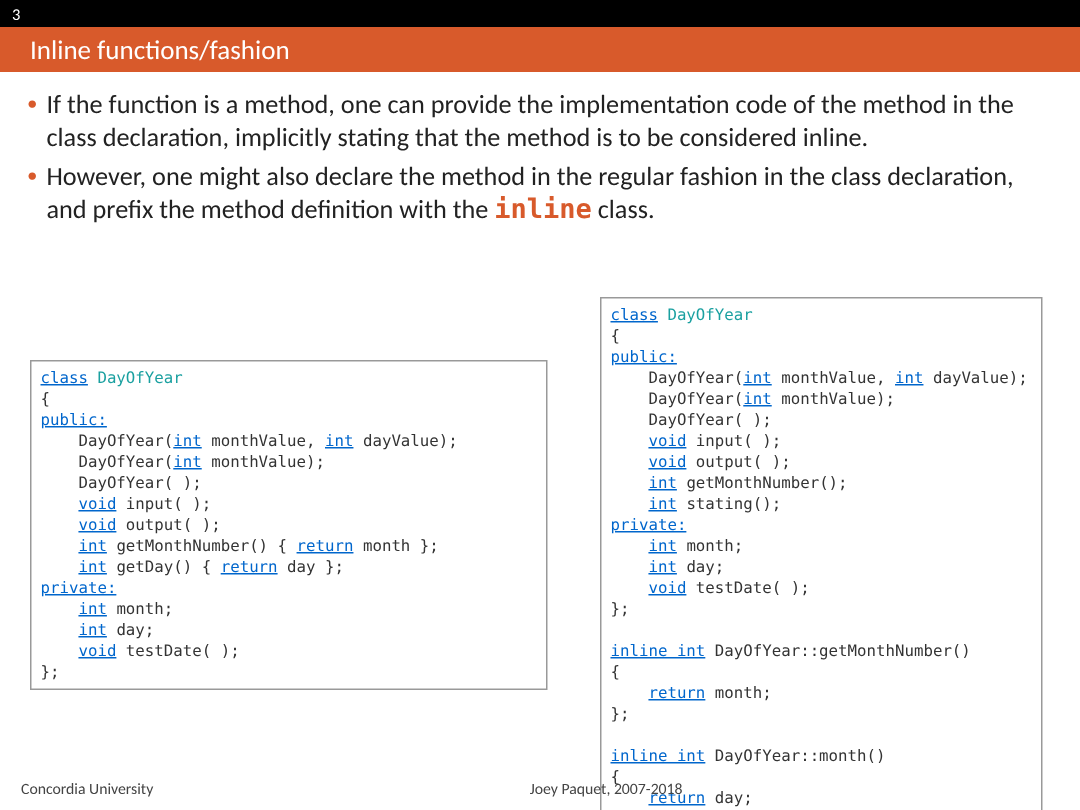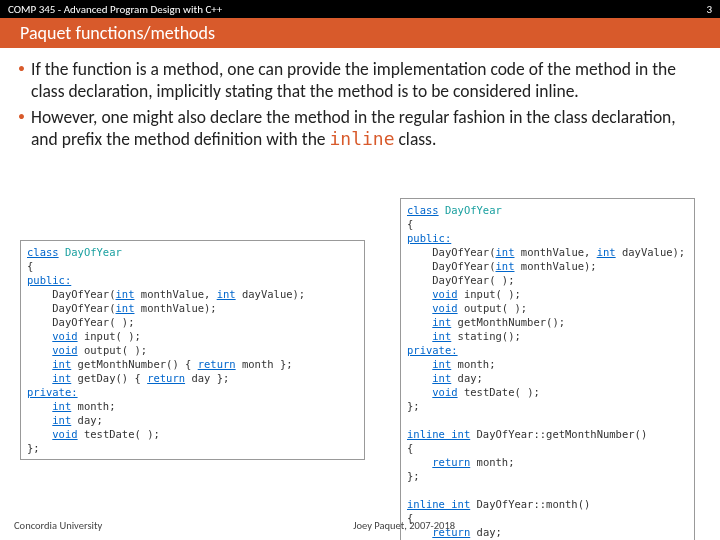--- a/index.html
+++ b/index.html
@@ -3,38 +3,37 @@
 <meta charset="utf-8">
 <style>
   * { margin: 0; padding: 0; box-sizing: border-box; }
   body { width: 720px; height: 540px; font-family: Calibri, Arial, sans-serif; background: #fff; position: relative; overflow: hidden; }
   .topbar { background: #000; color: #fff; height: 18px; display: flex; justify-content: space-between; align-items: center; padding: 0 8px; font-size: 11px; }
   .titlebar { background: #d85a2b; color: #fff; height: 30px; display: flex; align-items: center; padding-left: 20px; font-size: 18px; font-weight: 300; }
   .content { padding: 10px 18px 0 18px; }
   .bullet { display: flex; margin-bottom: 4px; }
   .bullet .dot { color: #d85a2b; font-size: 14px; margin-right: 6px; line-height: 22px; }
   .bullet .text { font-size: 17.5px; line-height: 22px; color: #222; }
-  .inline-kw { font-family: Consolas, monospace; color: #d85a2b; font-weight: normal; font-size: 18px; }
+  .inline-kw { font-family: Consolas, monospace; color: #d85a2b; font-weight: bold; font-size: 18px; }
   .codeblock { position: absolute; border: 1px solid #999; background: #fff; padding: 4px 6px; font-family: Consolas, monospace; font-size: 10.5px; line-height: 14px; color: #333; white-space: pre; }
   .code-left { left: 20px; top: 240px; width: 345px; }
   .code-right { left: 400px; top: 198px; width: 295px; }
   .kw { color: #0066cc; text-decoration: underline; }
   .typ { color: #1aa0a0; }
   .footer { position: absolute; bottom: 8px; left: 0; right: 0; display: flex; justify-content: space-between; padding: 0 14px; font-size: 10.5px; color: #444; }
   .footer > div:nth-child(2) { text-align: center; flex: 1; }
 </style>
 </head>
 <body>
 
 <div class="topbar">
-  <span>COMP 345 - Advanced Program Design with C++</span>
   <span>3</span>
 </div>
 <div class="titlebar">
-  <span>Paquet functions/methods</span>
+  <span>Inline functions/fashion</span>
 </div>
 
 <div class="content">
   <div class="bullet">
     <span class="dot">•</span>
     <span class="text">If the function is a method, one can provide the implementation code of the method in the class declaration, implicitly stating that the method is to be considered inline.</span>
   </div>
   <div class="bullet">
     <span class="dot">•</span>
     <span class="text">

